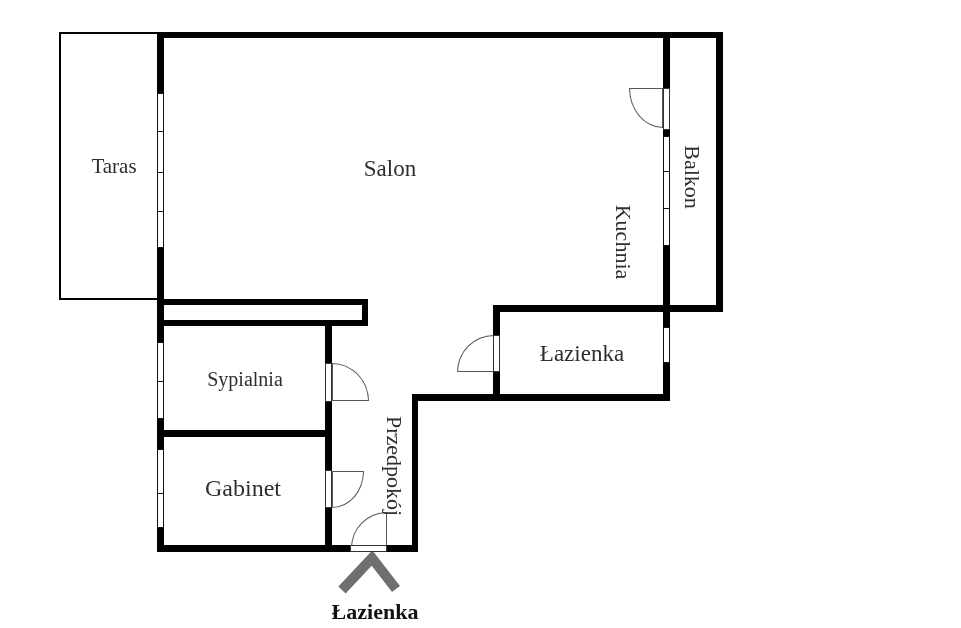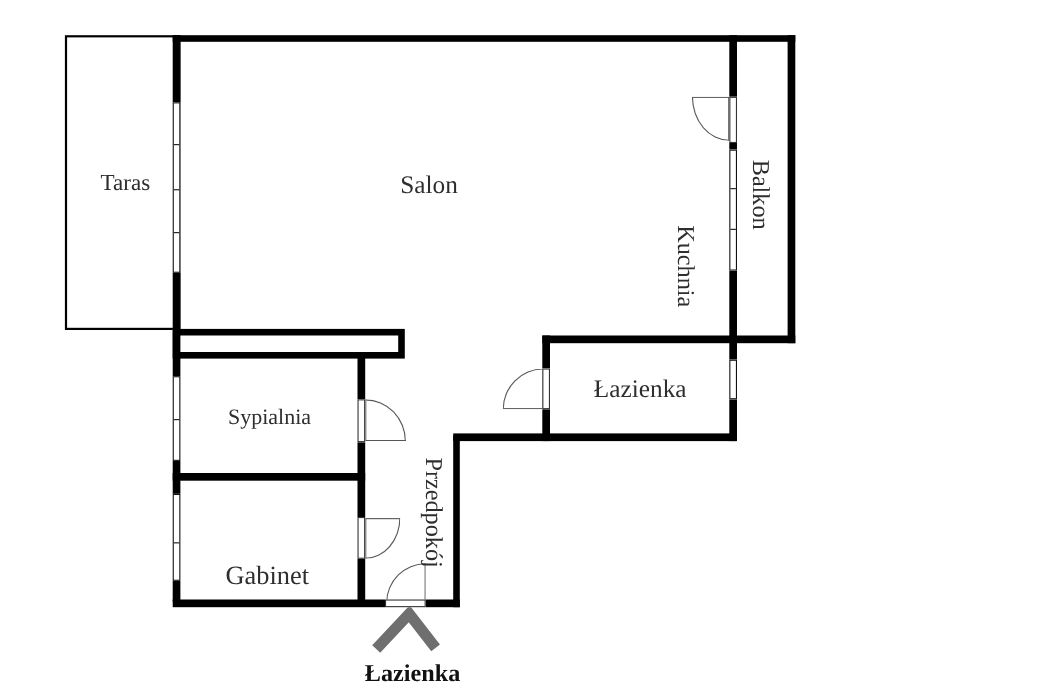--- a/index.html
+++ b/index.html
@@ -105,18 +105,18 @@
   <svg style="left:332px;top:552px" width="74" height="44" viewBox="0 0 74 44">
     <polyline points="10,38 40,6 64,37" fill="none" stroke="var(--entrance-arrow)" stroke-width="10" stroke-linejoin="miter" stroke-linecap="butt"></polyline>
   </svg>
 
   <div class="label" style="left:114px;top:166px;font-size:21px">Taras</div>
   <div class="label" style="left:390px;top:168px;font-size:23px">Salon</div>
   <div class="label v" style="left:623px;top:242px;font-size:22px">Kuchnia</div>
   <div class="label v" style="left:692px;top:177px;font-size:22px">Balkon</div>
   <div class="label" style="left:582px;top:353px;font-size:23px">Łazienka</div>
   <div class="label" style="left:245px;top:379px;font-size:20px">Sypialnia</div>
-  <div class="label" style="left:243px;top:524px;font-size:24px">Gabinet</div>
+  <div class="label" style="left:243px;top:488px;font-size:24px">Gabinet</div>
   <div class="label v" style="left:394px;top:466px;font-size:22px">Przedpokój</div>
 
   <div class="label entr" style="left:375px;top:612px;font-size:22px">Łazienka</div>
 
 </div>
 
 </body></html>

